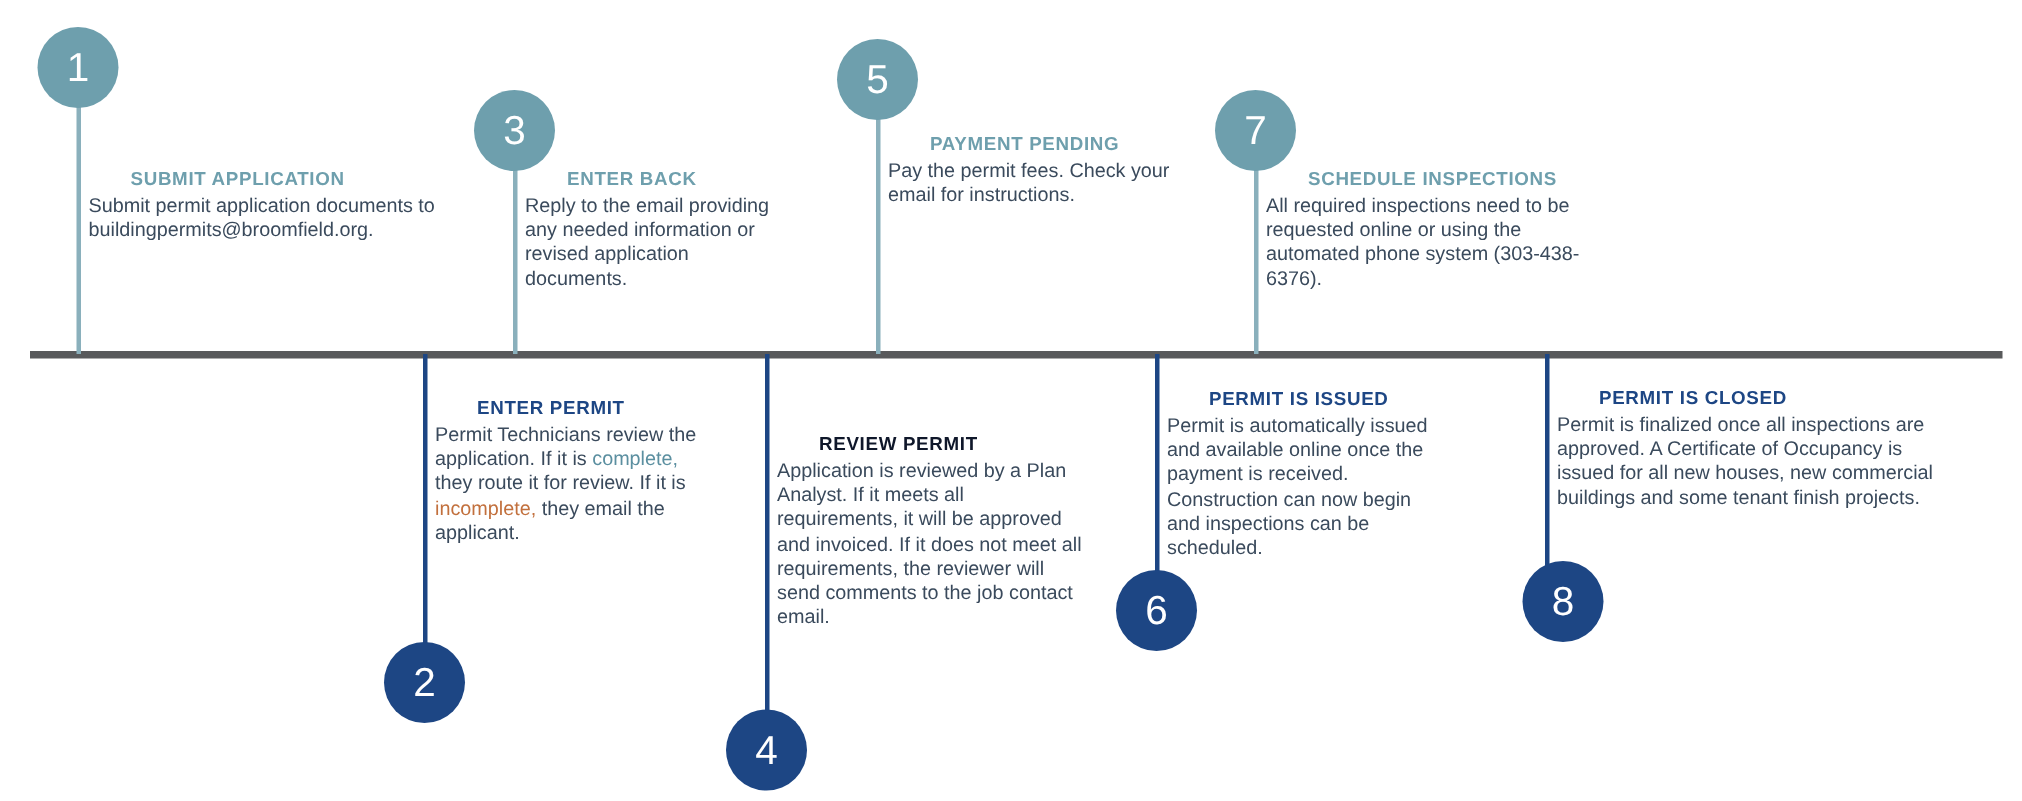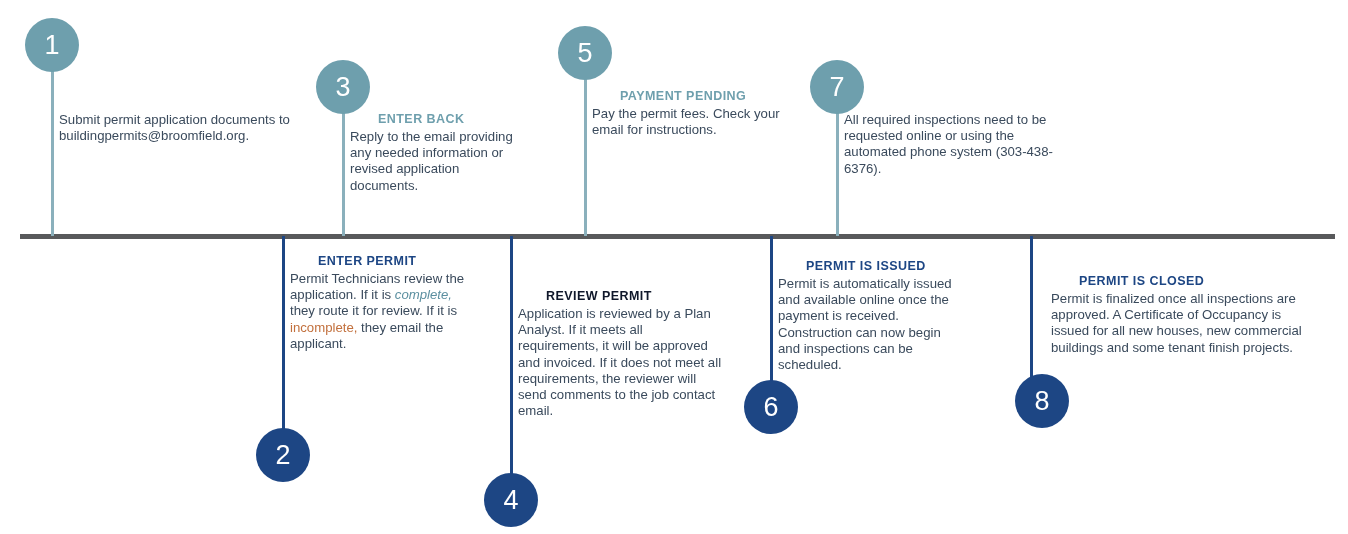--- a/index.html
+++ b/index.html
@@ -57,46 +57,47 @@
     white-space: nowrap;
     padding-left: 28px;
   }
   .body {
     font-size: 13.2px;
     line-height: 16.2px;
     color: #3a4a5c;
     margin: 0;
     white-space: pre-line;
   }
-  .body .hl-teal { color: #5b8fa0; font-style: italic; }
+  .body .hl-teal { color: #5b8fa0; }
   .body .hl-rust { color: #c2703d; }
 </style>
 </head>
 <body>
 
 <div id="timeline">
 
   <div class="axis"></div>
 
   <div class="step">
     <div class="stem" style="left:51px; top:50px; height:186px; background:#8ab0bc;"></div>
     <div class="circle" style="left:25px; top:18px; background:#6e9fad;">
       <span>1</span>
     </div>
     <div class="block" style="left:59px; top:112px; width:235px;">
+      <div class="heading" style="color:#6e9fad;">SUBMIT APPLICATION</div>
       <div class="body">Submit permit application documents to buildingpermits@broomfield.org.</div>
     </div>
   </div>
 
   <div class="step">
     <div class="stem" style="left:282px; top:236px; height:204px; background:#1d4684;"></div>
     <div class="circle" style="left:256px; top:428px; background:#1d4684;">
       <span>2</span>
     </div>
-    <div class="block" style="left:290px; top:254px; width:186px;">
+    <div class="block" style="left:290px; top:265px; width:186px;">
       <div class="heading" style="color:#1d4684;">ENTER PERMIT</div>
       <div class="body"><span>Permit Technicians review the application. If it is </span><span class="hl-teal">complete,</span><span> they route it for review. If it is </span><span class="hl-rust">incomplete,</span><span> they email the applicant.</span></div>
     </div>
   </div>
 
   <div class="step">
     <div class="stem" style="left:342px; top:92px; height:144px; background:#8ab0bc;"></div>
     <div class="circle" style="left:316px; top:60px; background:#6e9fad;">
       <span>3</span>
     </div>
@@ -138,28 +139,29 @@
       <div class="body">Permit is automatically issued and available online once the payment is received. Construction can now begin and inspections can be scheduled.</div>
     </div>
   </div>
 
   <div class="step">
     <div class="stem" style="left:836px; top:92px; height:144px; background:#8ab0bc;"></div>
     <div class="circle" style="left:810px; top:60px; background:#6e9fad;">
       <span>7</span>
     </div>
     <div class="block" style="left:844px; top:112px; width:215px;">
+      <div class="heading" style="color:#6e9fad;">SCHEDULE INSPECTIONS</div>
       <div class="body">All required inspections need to be requested online or using the automated phone system (303-438-6376).</div>
     </div>
   </div>
 
   <div class="step">
     <div class="stem" style="left:1030px; top:236px; height:150px; background:#1d4684;"></div>
     <div class="circle" style="left:1015px; top:374px; background:#1d4684;">
       <span>8</span>
     </div>
-    <div class="block" style="left:1038px; top:274px; width:256px;margin-left:13px;">
+    <div class="block" style="left:1038px; top:258px; width:256px;">
       <div class="heading" style="color:#1d4684;">PERMIT IS CLOSED</div>
       <div class="body">Permit is finalized once all inspections are approved.  A Certificate of Occupancy is issued for all new houses, new commercial buildings and some tenant finish projects.</div>
     </div>
   </div>
 
 </div>
 
 </body></html>

